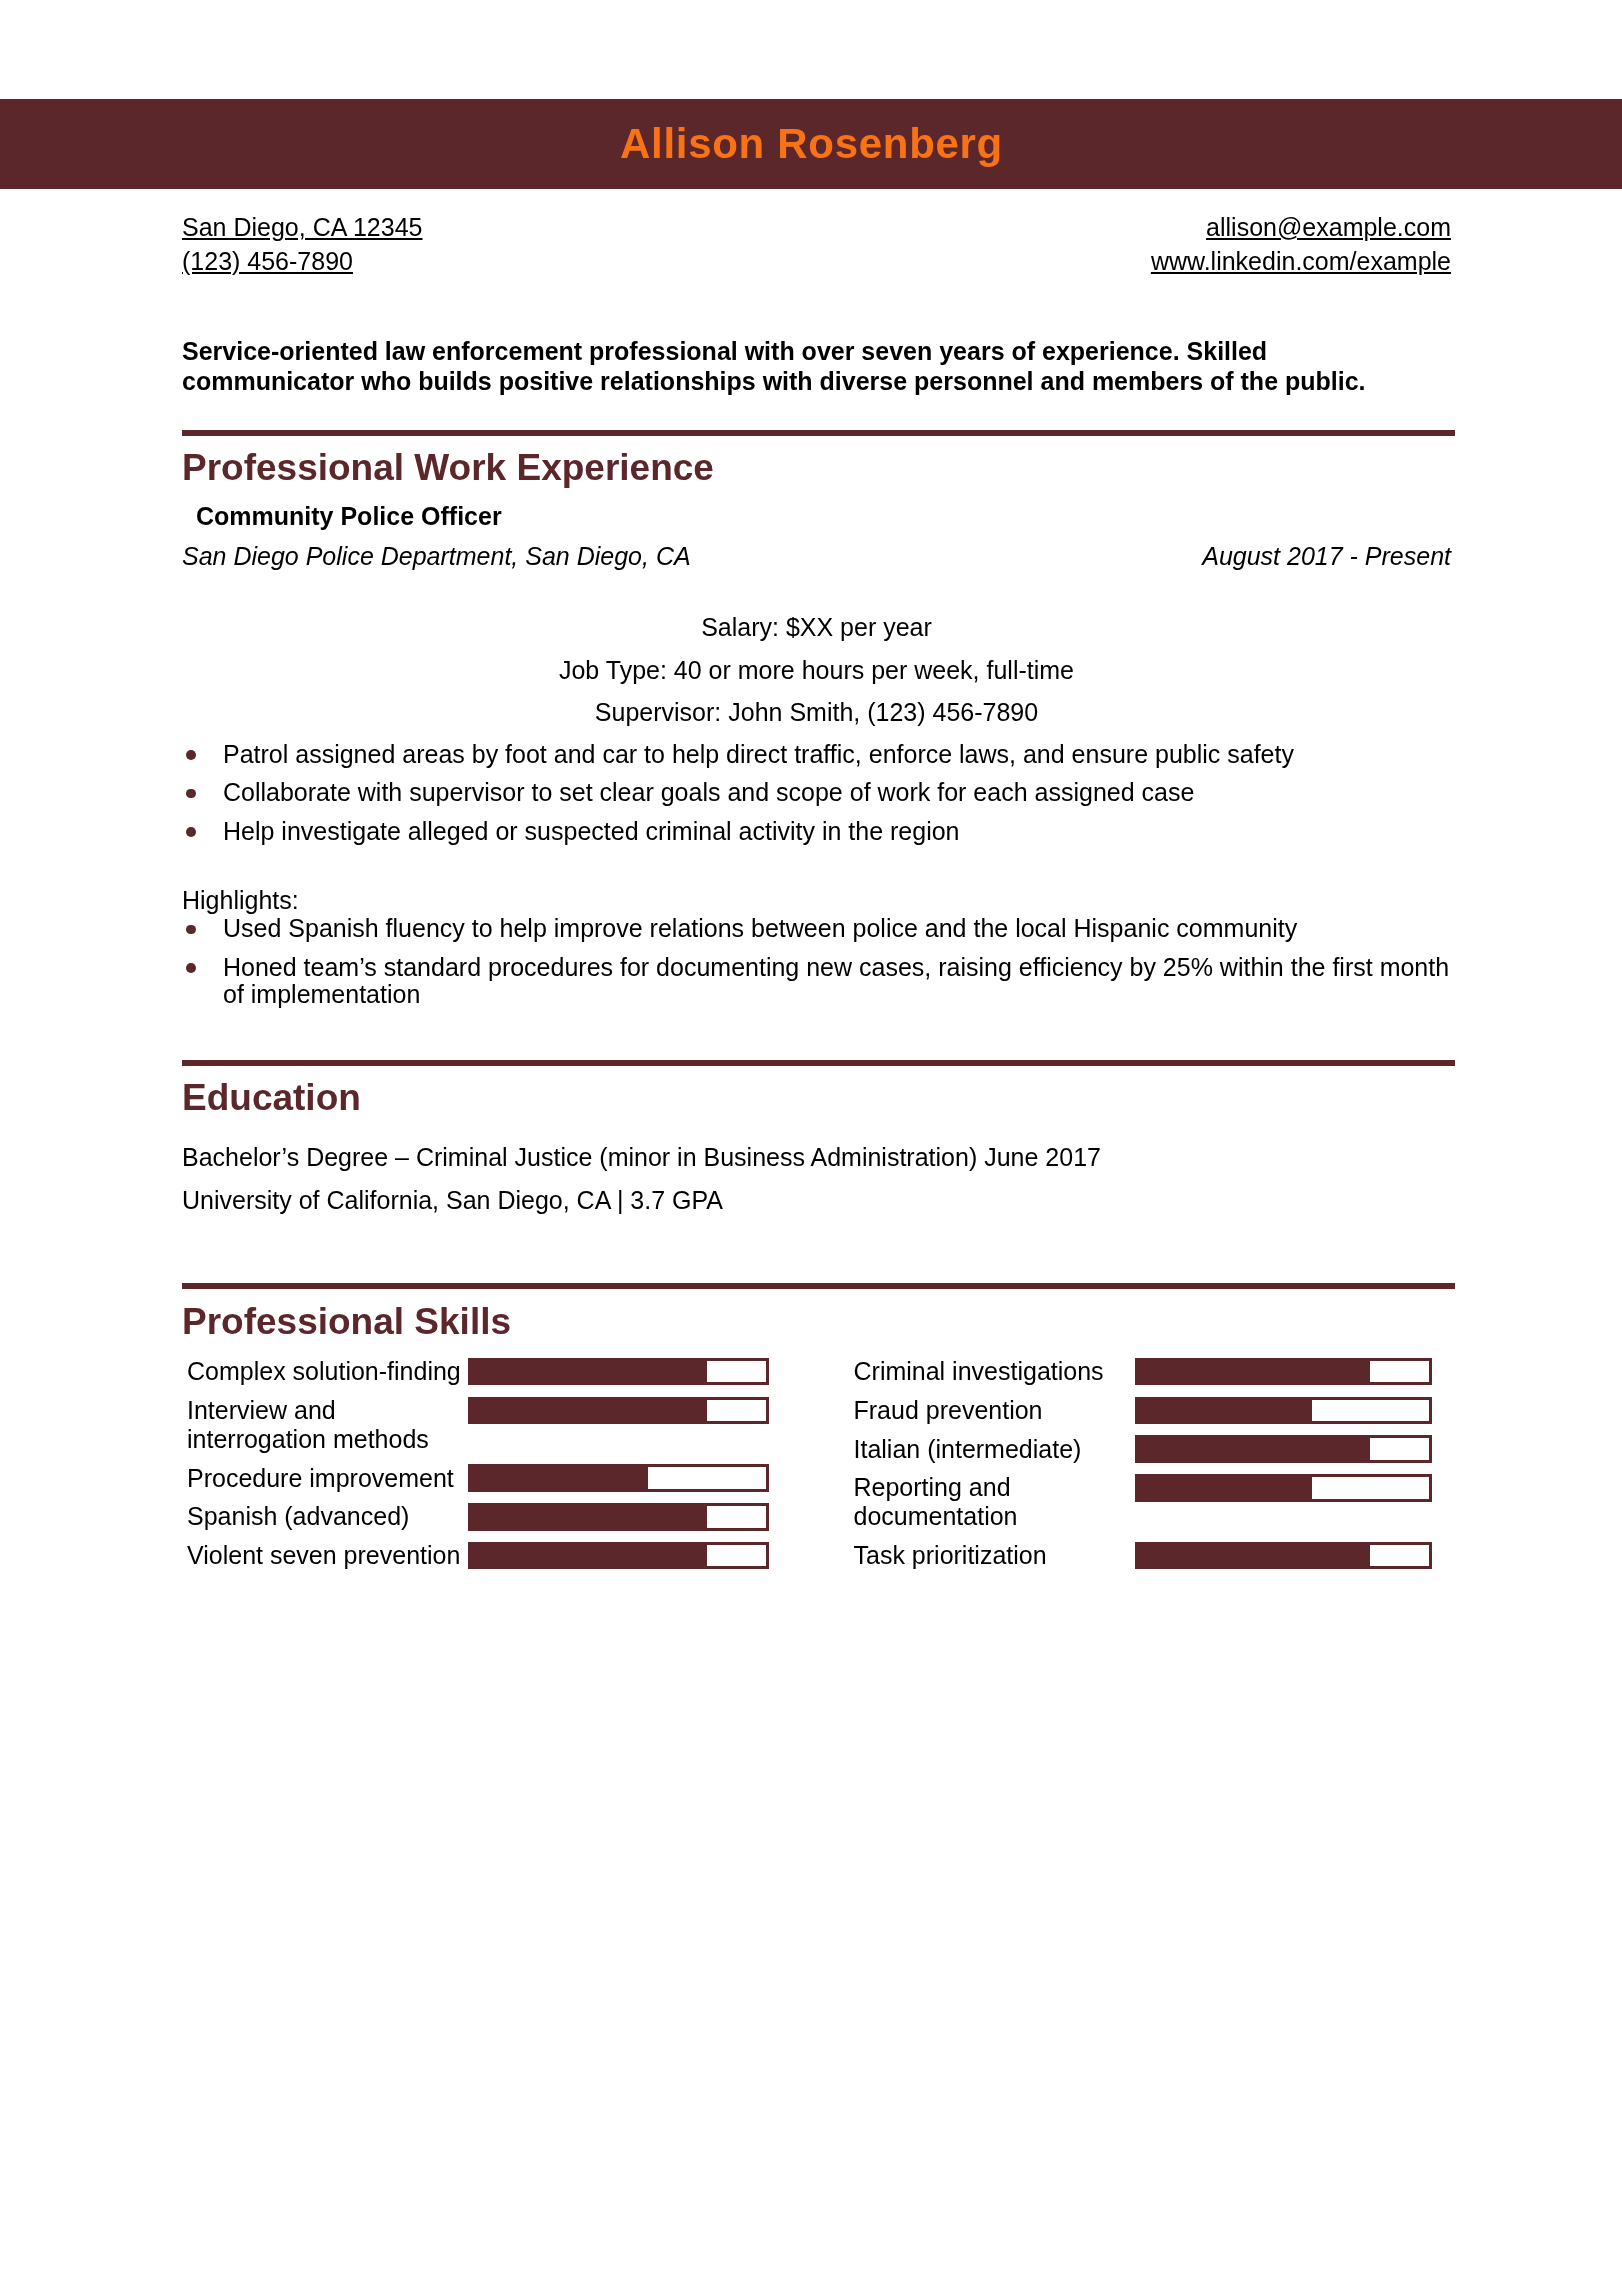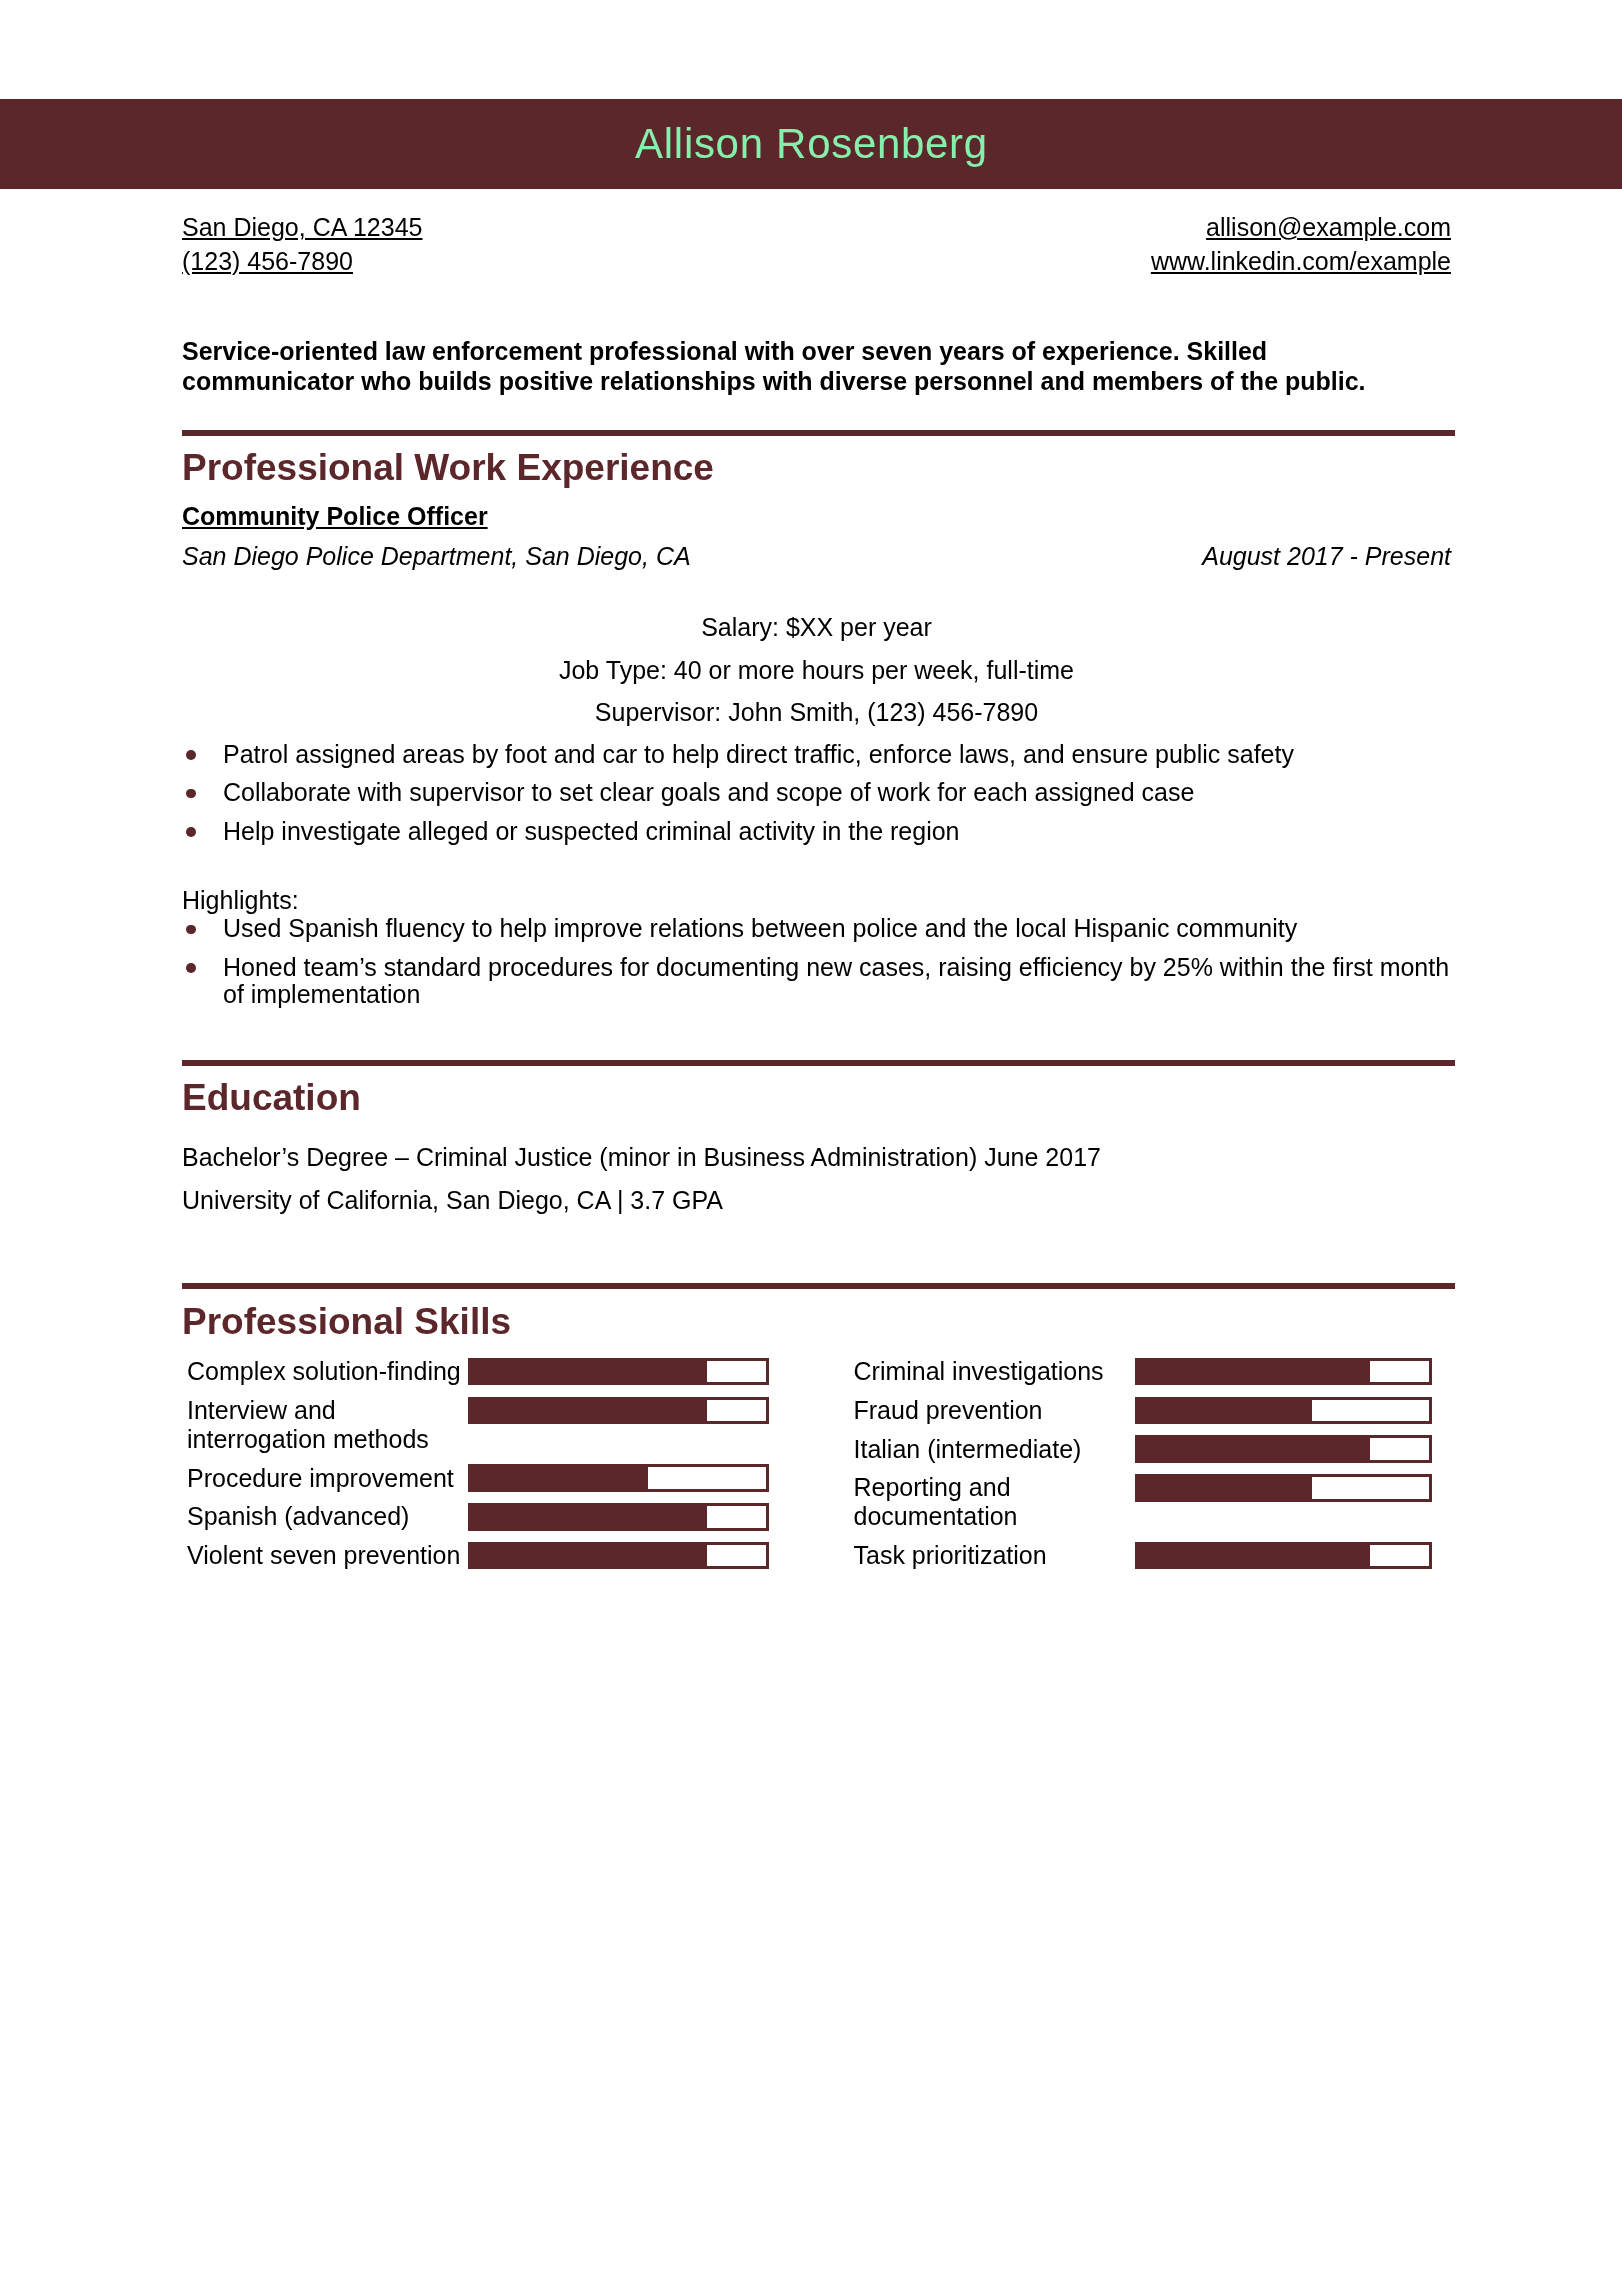--- a/index.html
+++ b/index.html
@@ -12,22 +12,22 @@
     color:#000000;
     overflow:hidden;
   }
   .banner{
     margin-top:99px;
     width:100%;height:90px;
     background:var(--accent);
     display:flex;align-items:center;justify-content:center;
   }
   .banner h1{
-    margin:8px;color:#86efac;
-    font-size:42px;font-weight:normal;letter-spacing:0.7px;
+    margin:8px;color:#f97316;
+    font-size:42px;font-weight:bold;letter-spacing:0.7px;
   }
   .content{
     width:1269px;
     margin:0 auto 0 182px;
     font-size:25px;
   }
   .contact-row{
     margin-top:21px;
     display:flex;justify-content:space-between;
     line-height:34px;
@@ -41,21 +41,21 @@
     margin:0;width:1273px;
   }
   .rule.r1{margin-top:34px;}
   .rule.r2{margin-top:51px;}
   .rule.r3{margin-top:68px;}
   h2{
     margin:10.5px 0 0 0;
     color:var(--accent);
     font-size:37px;line-height:43px;font-weight:bold;
   }
-  .job-title{margin:13px 0 0 0;font-weight:bold;text-decoration:underline;}
+  .job-title{margin:13px 0 0 14px;font-weight:bold;}
   .employer-row{
     margin-top:10.5px;
     display:flex;justify-content:space-between;
     font-style:italic;
   }
   .detail-lines{margin-top:42px;}
   .detail-lines p{margin:0 0 13.7px 0;line-height:29px;text-align:center;}
   ul.bullets{
     list-style:none;margin:0;padding:0;
   }

